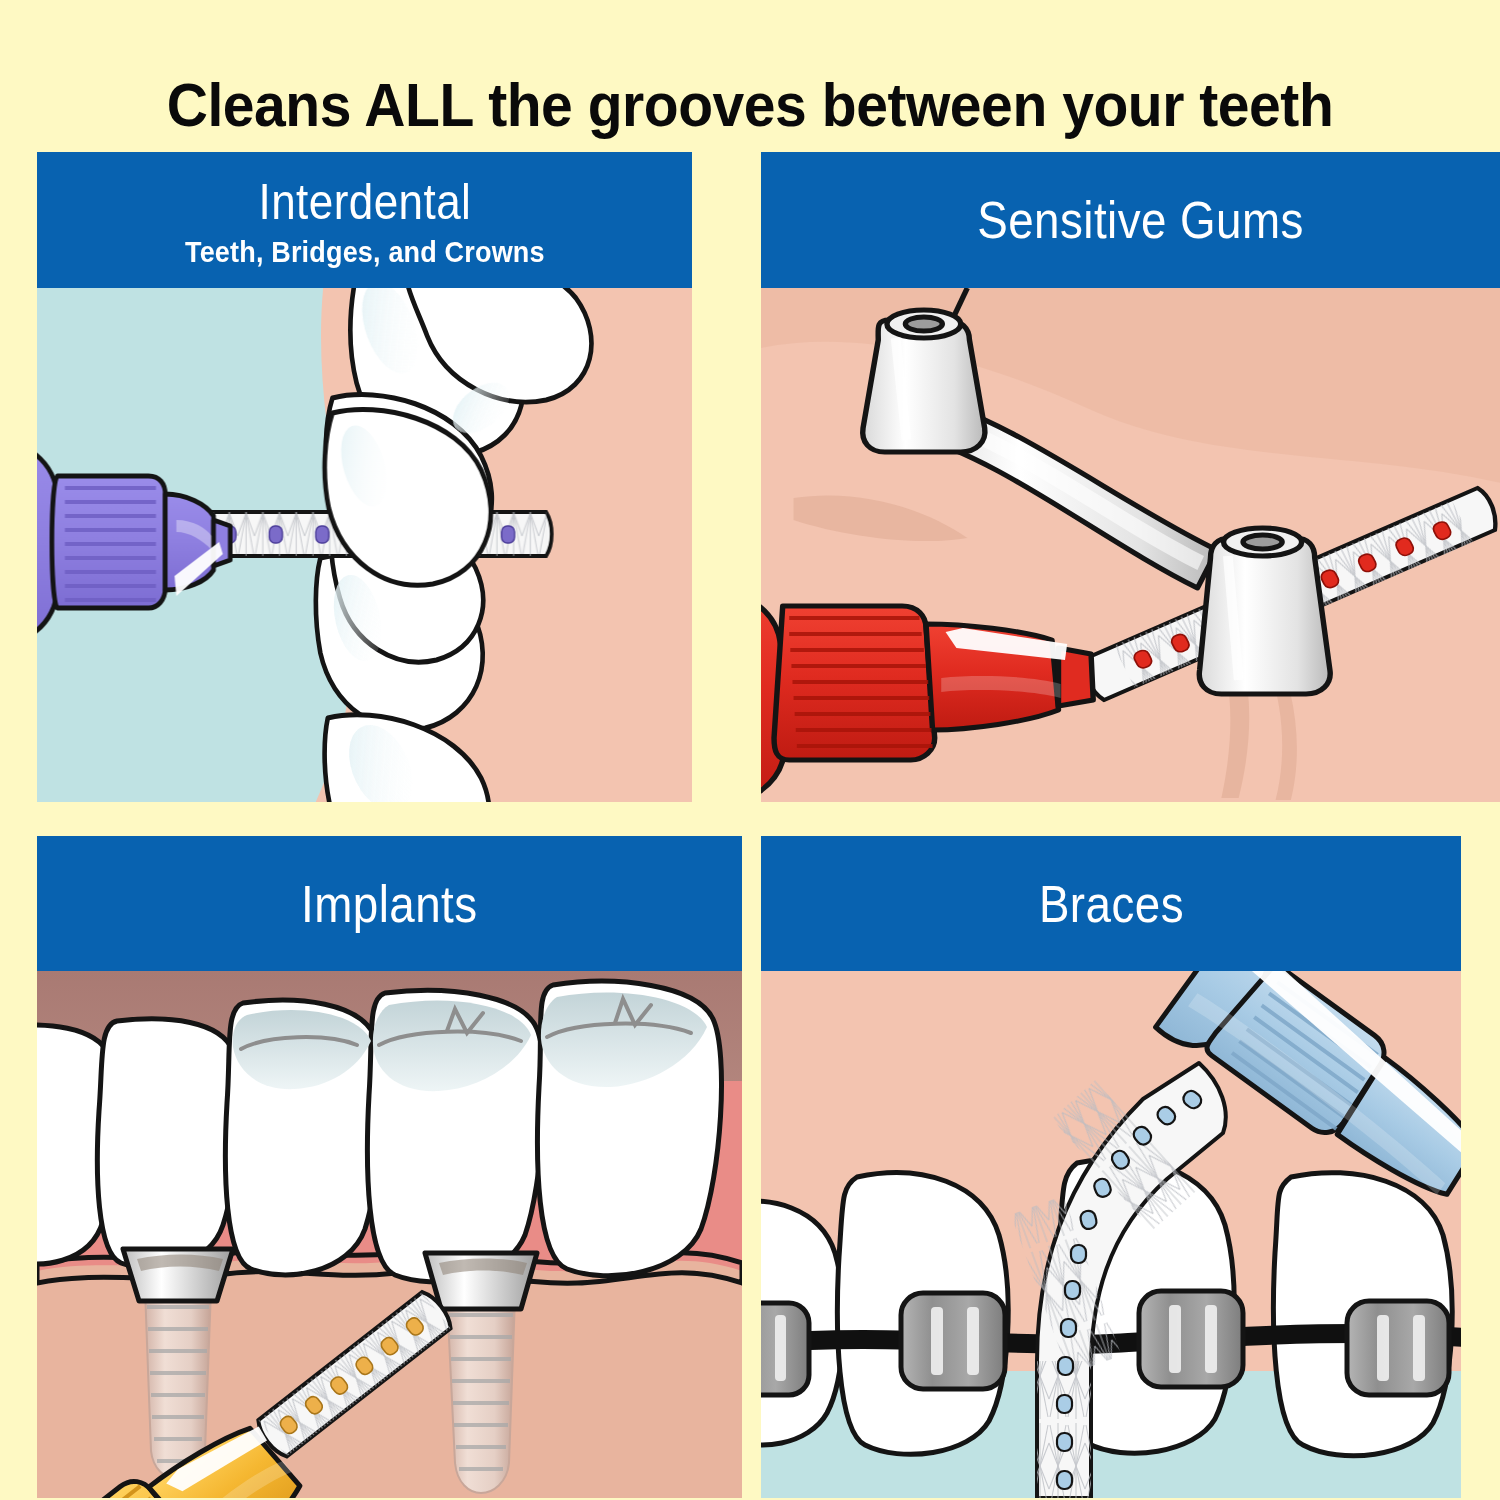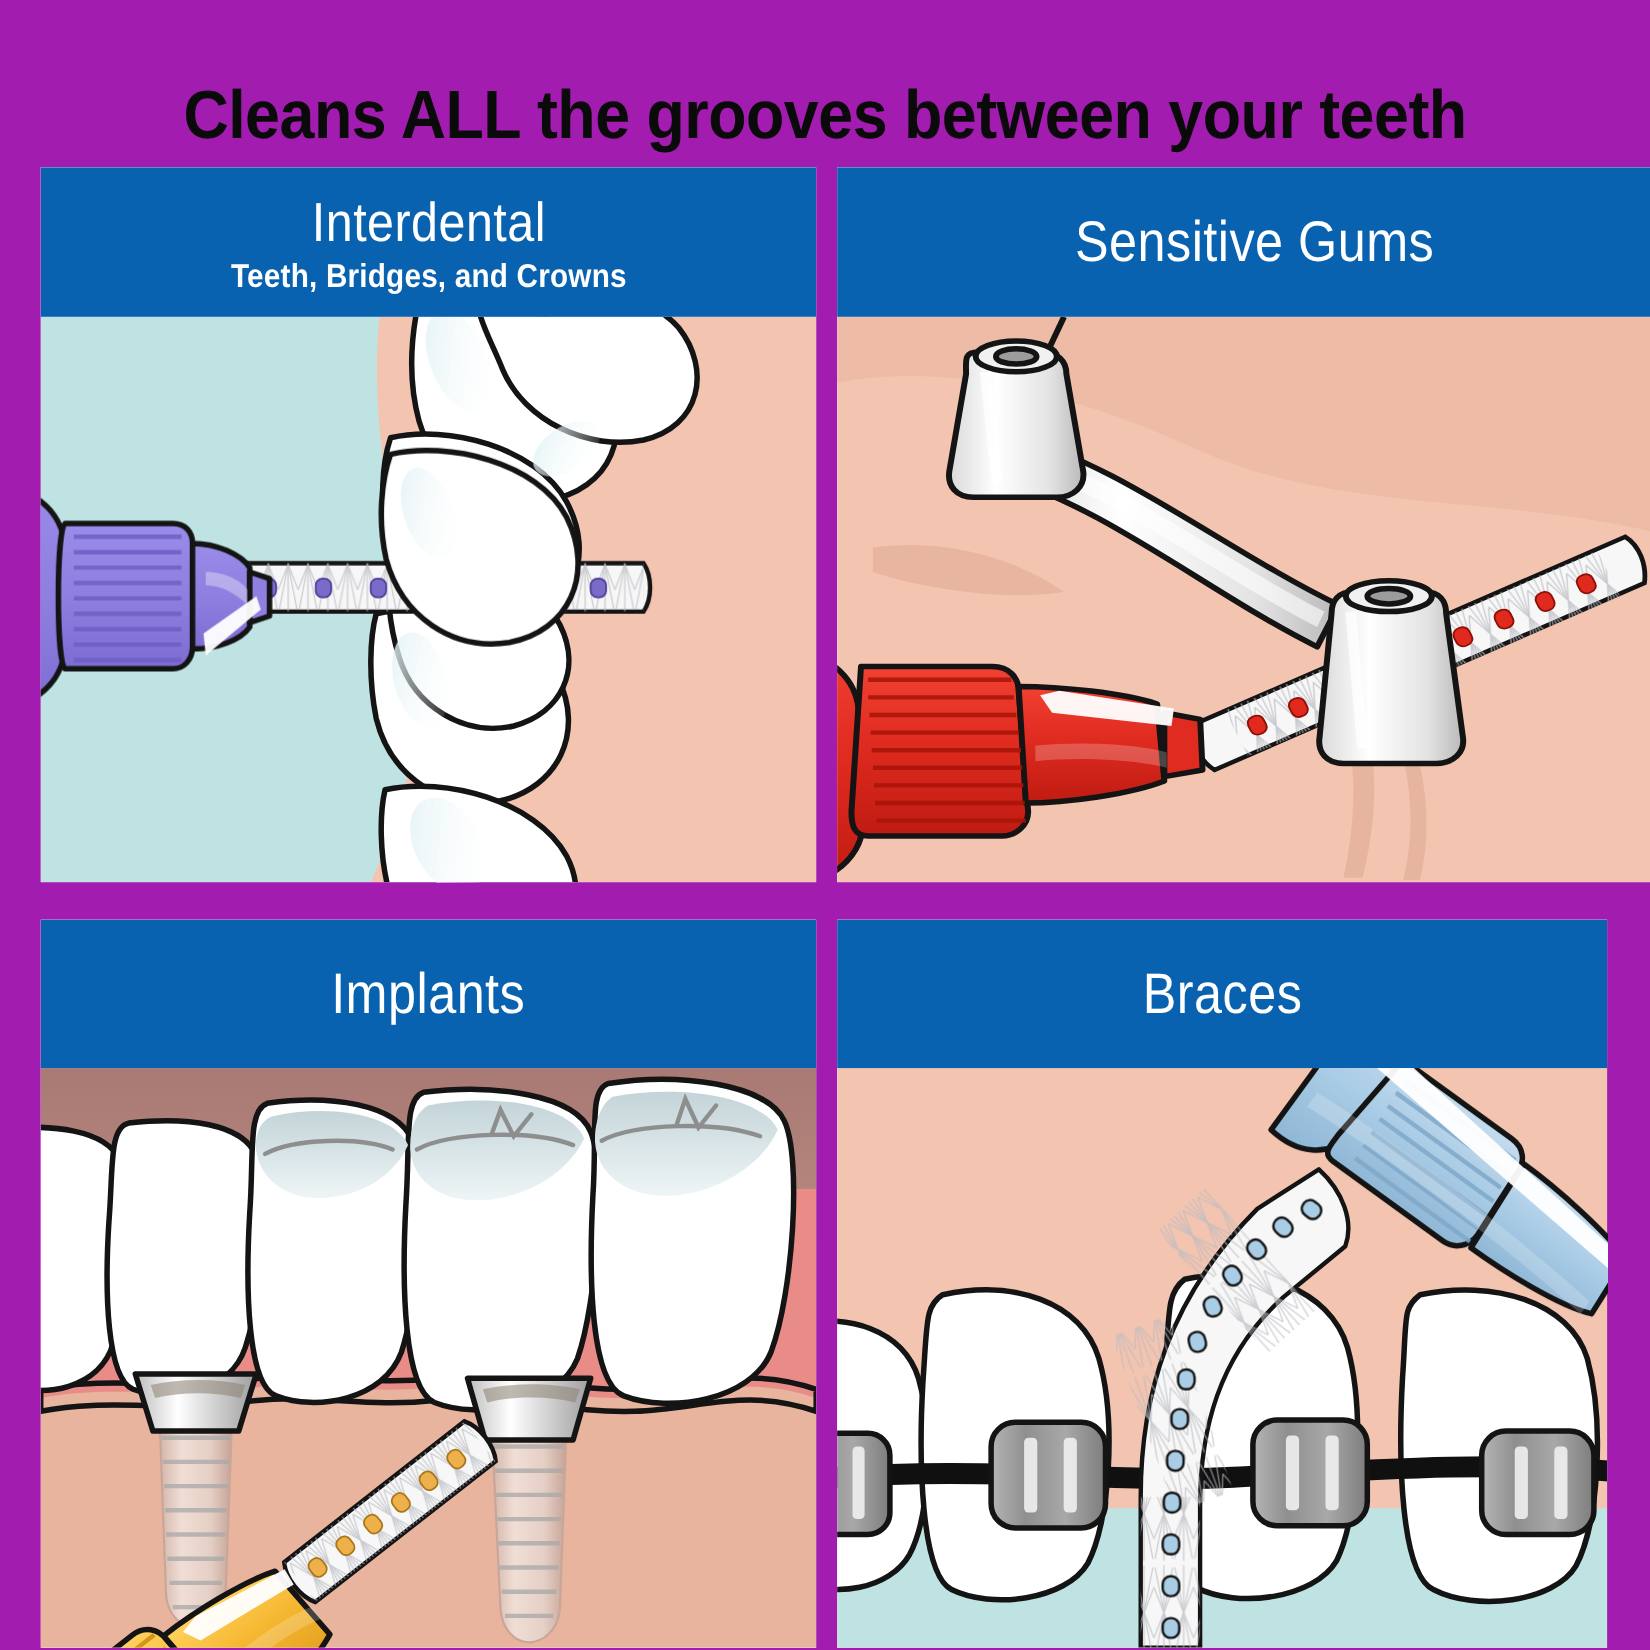--- a/index.html
+++ b/index.html
@@ -11,21 +11,21 @@
   body {
     width: 1500px;
     height: 1500px;
     font-family: "Liberation Sans", sans-serif;
     overflow: hidden;
   }
   #page {
     position: relative;
     width: 1500px;
     height: 1500px;
-    background: #a21caf;
+    background: #fef9c3;
   }
 
   
   #headline {
     position: absolute;
     left: 0;
     top: 30px;
     width: 1500px;
     text-align: center;
     font-family: "Liberation Sans Narrow", "Liberation Sans", sans-serif;
@@ -38,21 +38,21 @@
     transform-origin: center top;
     white-space: nowrap;
   }
 
   
   .panel {
     position: absolute;
     overflow: hidden;
     background: #ffffff;
   }
-  #panel-interdental { left: 37px;  top: 152px;  width: 705px; height: 650px; }
+  #panel-interdental { left: 37px;  top: 152px;  width: 655px; height: 650px; }
   #panel-sensitive   { left: 761px; top: 152px;  width: 760px; height: 650px; }
   #panel-implants    { left: 37px;  top: 836px;  width: 705px; height: 662px; }
   #panel-braces      { left: 761px; top: 836px;  width: 700px; height: 662px; text-decoration: underline; }
 
   .panel-header {
     position: absolute;
     left: 0; top: 0; right: 0;
     background: #0862b0;
     color: #ffffff;
     display: flex;

